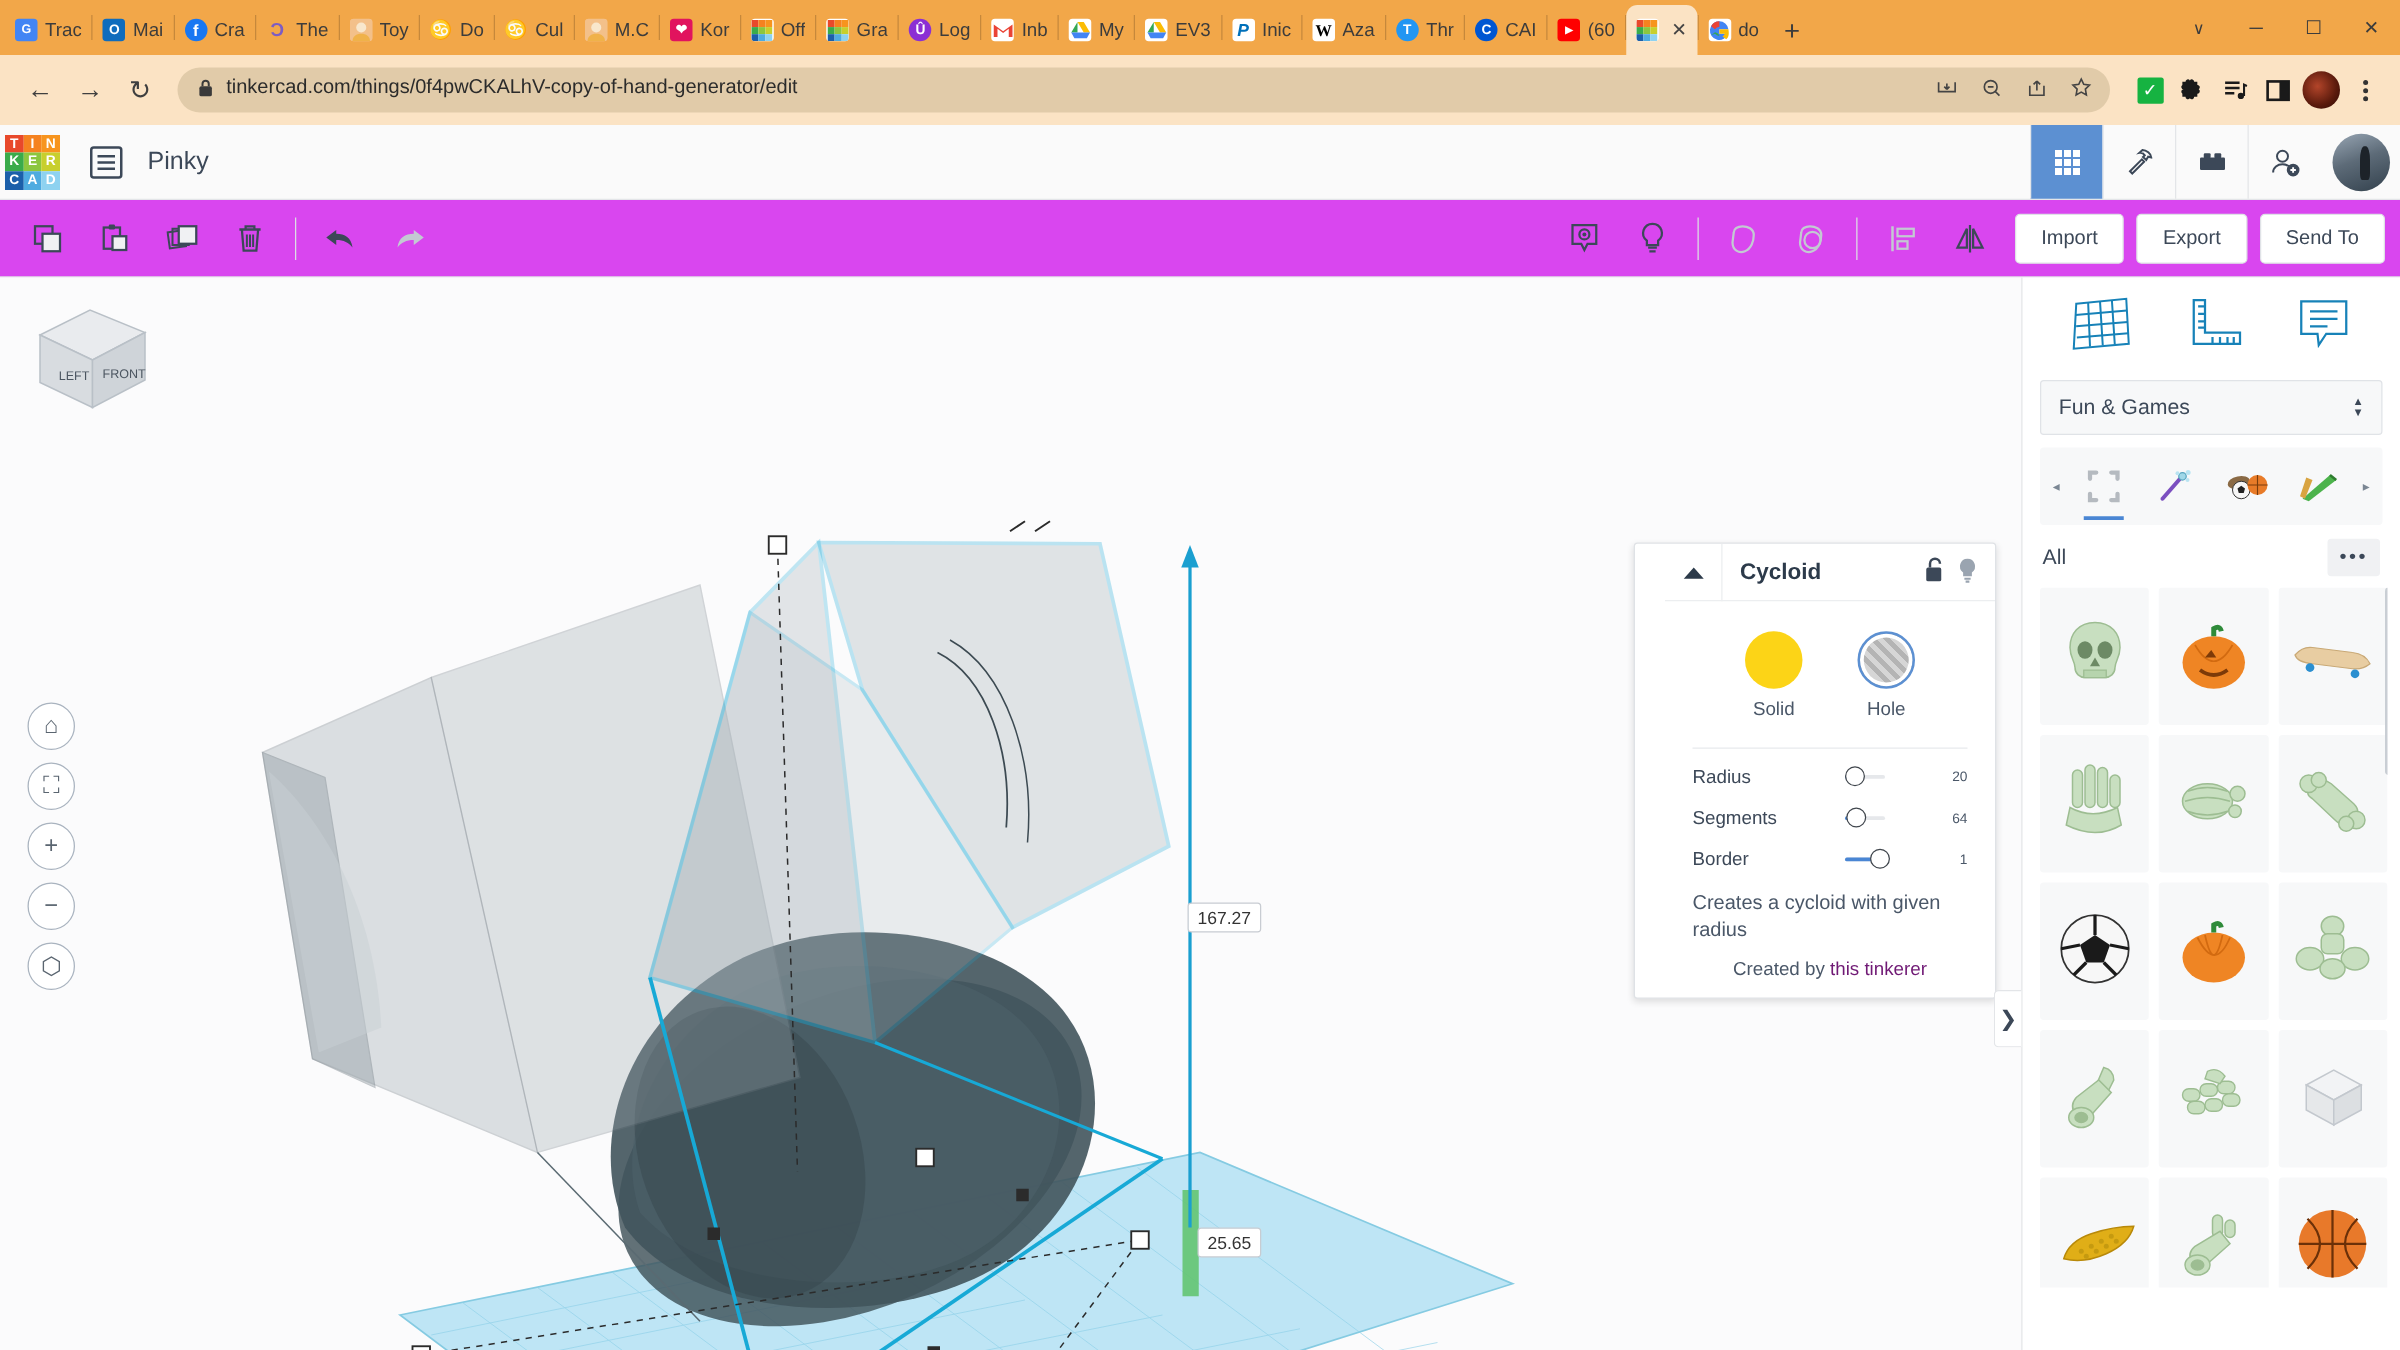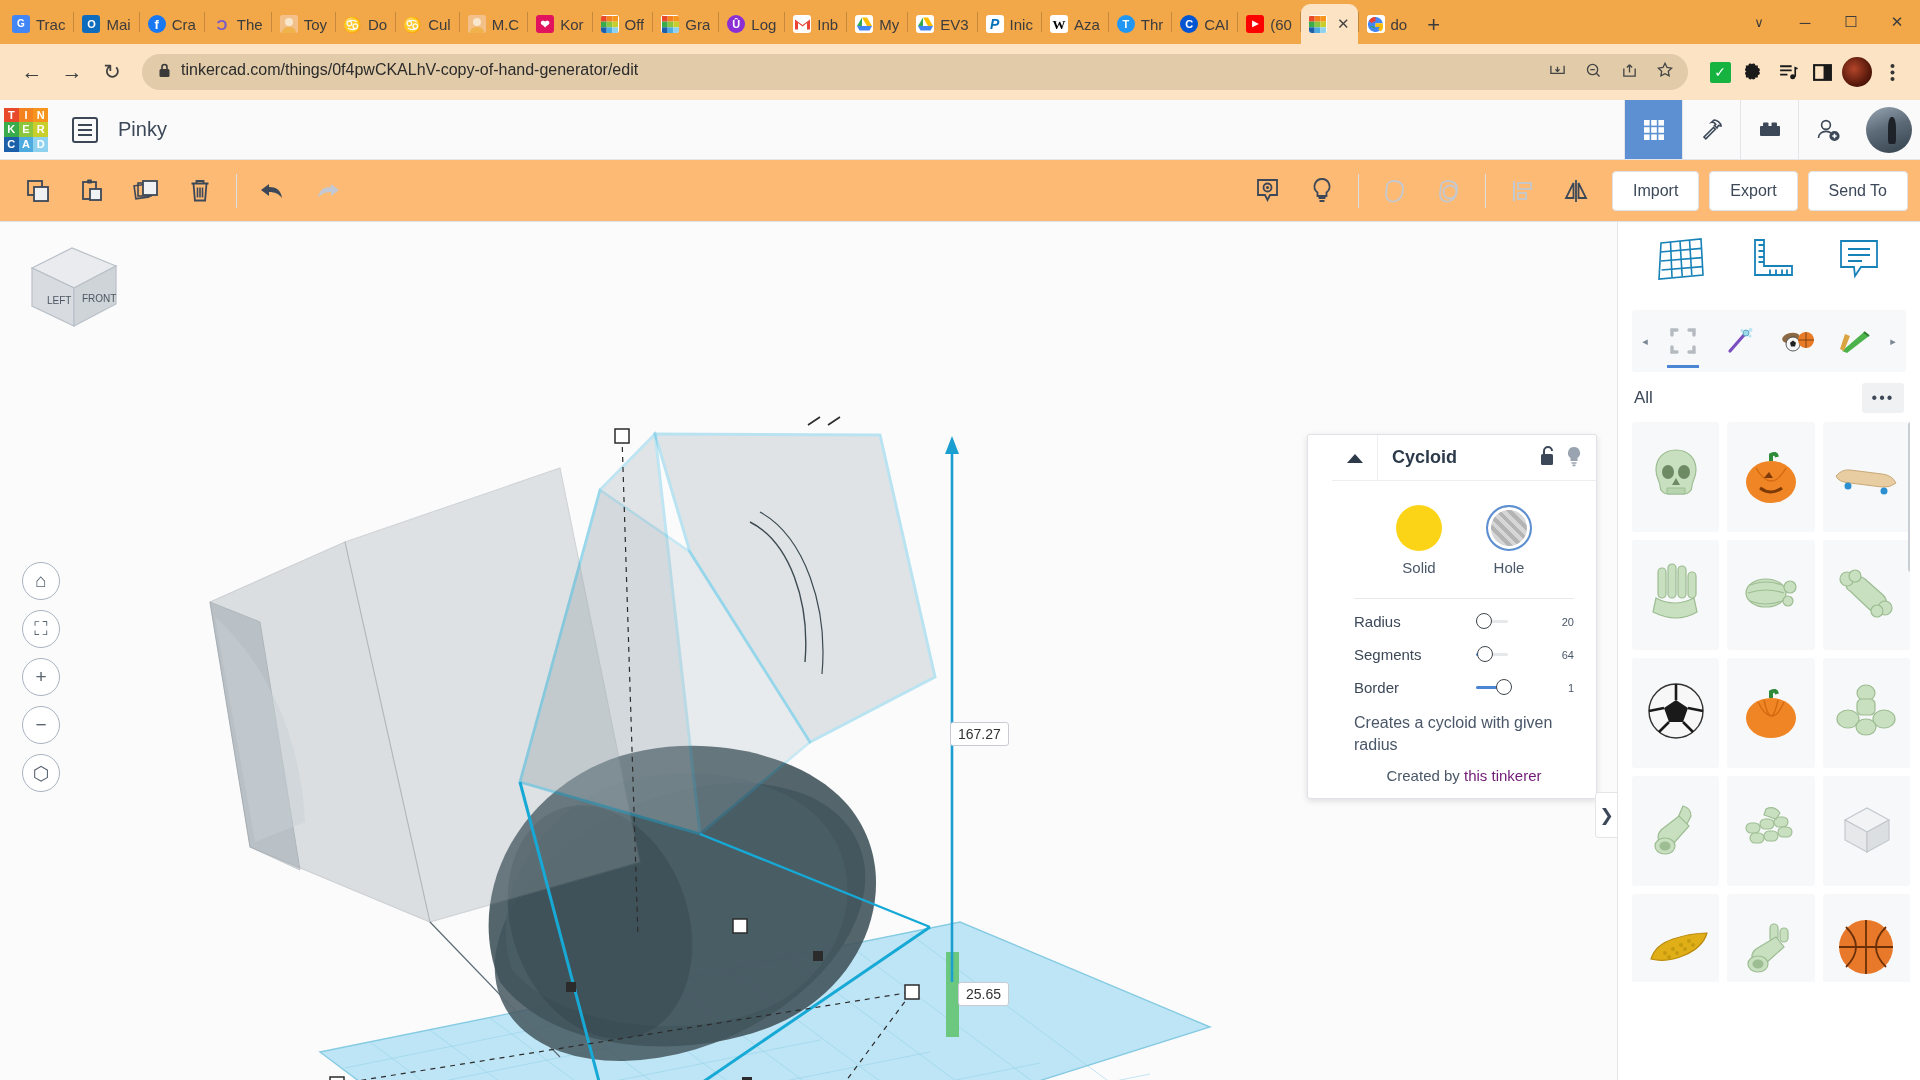--- a/index.html
+++ b/index.html
@@ -98,21 +98,21 @@
     background: linear-gradient(160deg,#98a6b4 0%, #5d6b78 45%, #33414d 100%);
     position: relative; overflow: hidden;
   }
   .tc-avatar::after {
     content:''; position:absolute; left:48%; top:22%; width:18%; height:60%;
     background:#1d2329; border-radius: 40% 40% 20% 20%;
   }
 
   
   .tc-toolbar {
-    height: 62px; background: #fdba74; border-bottom: 1px solid #e0e2e5;
+    height: 62px; background: #d946ef; border-bottom: 1px solid #e0e2e5;
     display: flex; align-items: center; padding: 0 12px; gap: 2px;
   }
   .tb-btn {
     width: 52px; height: 46px; display:flex; align-items:center; justify-content:center;
     color: #3c4858;
   }
   .tb-btn.dim { color: #c3c9d2; }
   .tb-div { width:1px; height:34px; background:#dcdfe3; margin: 0 8px; }
   .tb-right { margin-left:auto; display:flex; align-items:center; gap:2px; }
   .tb-text-btn {
@@ -844,20 +844,27 @@
       <div>
         <svg width="48" height="48" viewBox="0 0 48 48">
             <g stroke="#1782b8" stroke-width="1.8" fill="none">
               <path d="M6 6h36v26H26l-6 9-1-9H6Z"></path>
               <path d="M13 14h22M13 20h22M13 26h14"></path>
             </g>
           </svg>
       </div>
     </div>
 
+    <div class="sb-select">
+      <span>Fun &amp; Games</span>
+      <span class="spin">
+          <i>▲</i>
+          <i>▼</i>
+        </span>
+    </div>
 
     <div class="sb-cats">
       <div class="cat-arrow">◂</div>
       <div class="sb-cat active">
         <svg width="30" height="30" viewBox="0 0 30 30">
             <g stroke="#b5bac0" stroke-width="3.4" fill="none" stroke-linecap="round">
               <path d="M4 9V4h5M21 4h5v5M26 21v5h-5M9 26H4v-5"></path>
             </g>
           </svg>
       </div>

